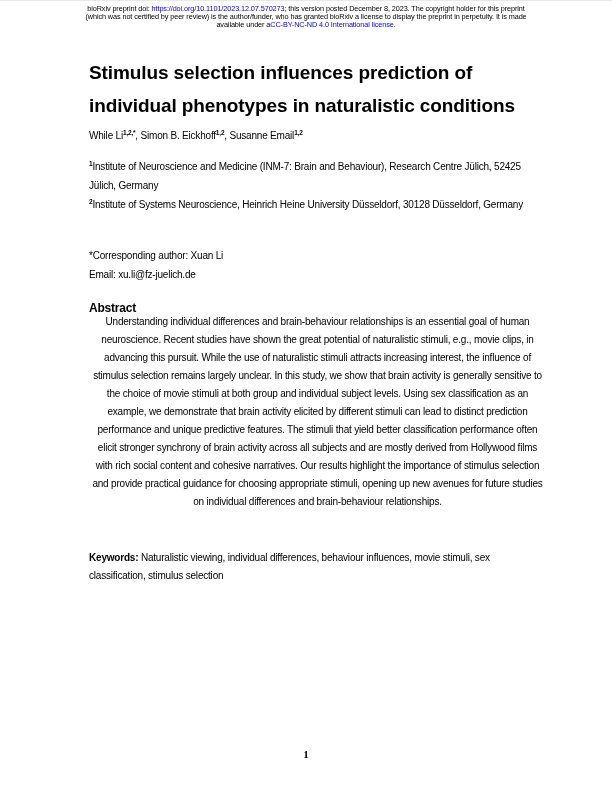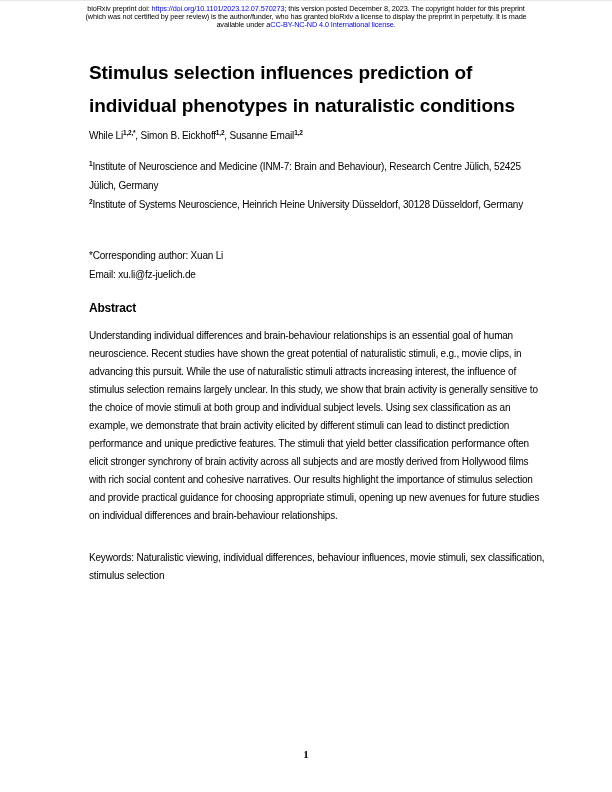--- a/index.html
+++ b/index.html
@@ -71,32 +71,32 @@
   .abstract-heading {
     position: absolute;
     top: 300px;
     left: 0;
     font-size: 12px;
     font-weight: bold;
     letter-spacing: -0.2px;
   }
   .abstract-body {
     position: absolute;
-    top: 326px;
+    top: 312px;
     left: 0;
     width: 457px;
-    text-align: left;
+    text-align: center;
   }
   .keywords {
     position: absolute;
     top: 548px;
     left: 0;
     width: 457px;
   }
-  .keywords b { font-weight: normal; }
+  .keywords b { font-weight: bold; }
   .page-number {
     position: absolute;
     bottom: 33px;
     left: 0;
     right: 0;
     text-align: center;
     font-family: "Liberation Serif", serif;
     font-size: 11px;
     font-weight: bold;
   }

